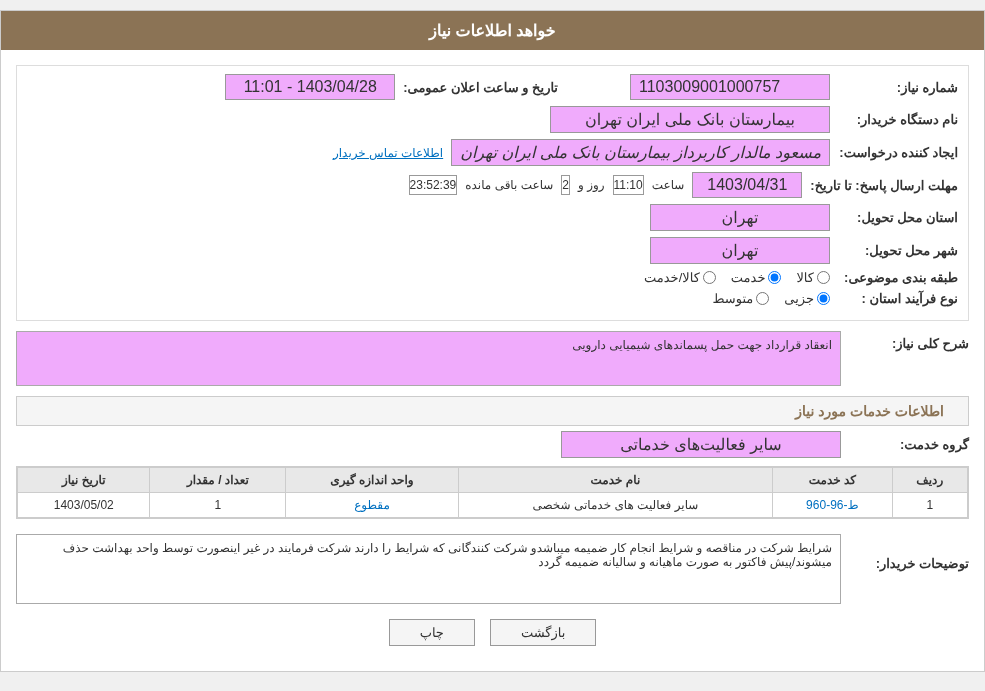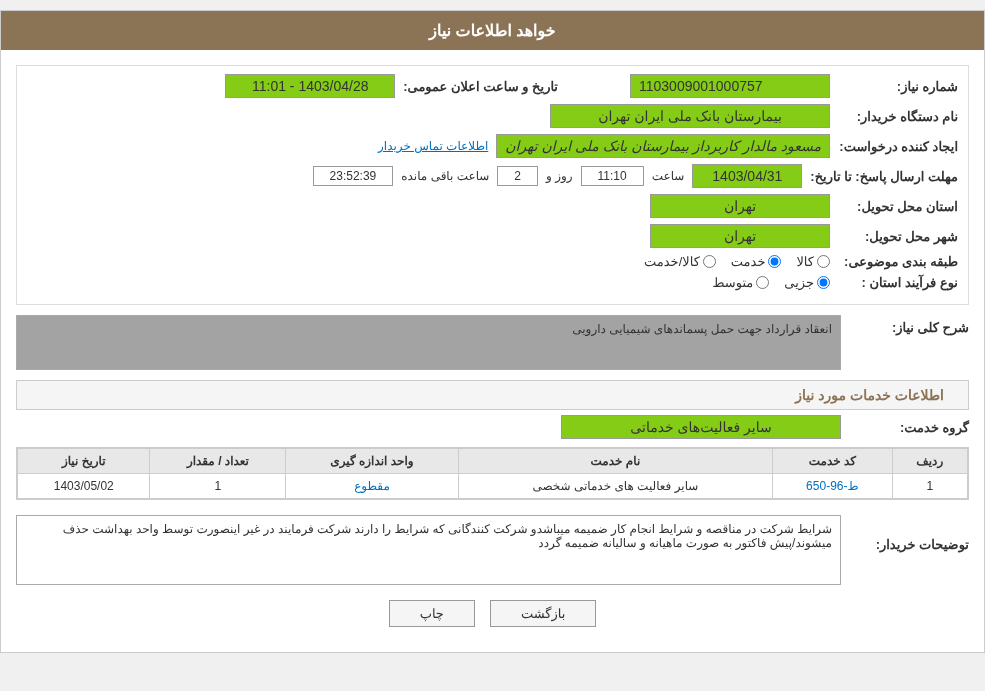--- a/index.html
+++ b/index.html
@@ -40,42 +40,42 @@
       flex-wrap: wrap;
     }
     .form-label {
       color: #333;
       font-weight: bold;
       white-space: nowrap;
       min-width: 120px;
       text-align: right;
     }
     .form-value {
-      background: #84cc16;
+      background: #f0abfc;
       border: 1px solid #999;
       padding: 3px 8px;
       min-width: 180px;
       color: #333;
-      font-size: 14px;
+      font-size: 16px;
     }
     .form-value.wide {
       min-width: 280px;
     }
     .link-blue {
       color: #0070c0;
       text-decoration: underline;
       cursor: pointer;
     }
     .small-label {
       font-size: 12px;
       white-space: nowrap;
     }
     .small-box {
       border: 1px solid #999;
-      padding: 2px 16px;
+      padding: 2px 0;
       background: #fff;
       font-size: 12px;
     }
     .radio-group {
       display: flex;
       gap: 15px;
       align-items: center;
     }
     .radio-item {
       display: flex;
@@ -87,21 +87,21 @@
       border: 1px solid #ccc;
       padding: 6px 24px;
       font-weight: bold;
       color: #8B7355;
       margin: 10px 0 5px 0;
       font-size: 14px;
     }
     .description-box {
       border: 1px solid #aaa;
       min-height: 55px;
-      background: #a3a3a3;
+      background: #f0abfc;
       padding: 6px 8px;
       font-size: 12px;
       color: #333;
     }
     .table-container {
       border: 1px solid #ccc;
       margin-top: 8px;
     }
     table {
       width: 100%;
@@ -261,21 +261,21 @@
             <th>کد خدمت</th>
             <th>نام خدمت</th>
             <th>واحد اندازه گیری</th>
             <th>تعداد / مقدار</th>
             <th>تاریخ نیاز</th>
           </tr>
         </thead>
         <tbody id="services-tbody">
         <tr>
         <td>1</td>
-        <td class="td-link">ط-96-650</td>
+        <td class="td-link">ط-96-960</td>
         <td>سایر فعالیت های خدماتی شخصی</td>
         <td class="td-link">مقطوع</td>
         <td>1</td>
         <td>1403/05/02</td>
       </tr>
           </tbody>
       </table>
     </div>
 
     <div class="form-row" style="align-items:flex-start; margin-top:10px;">

